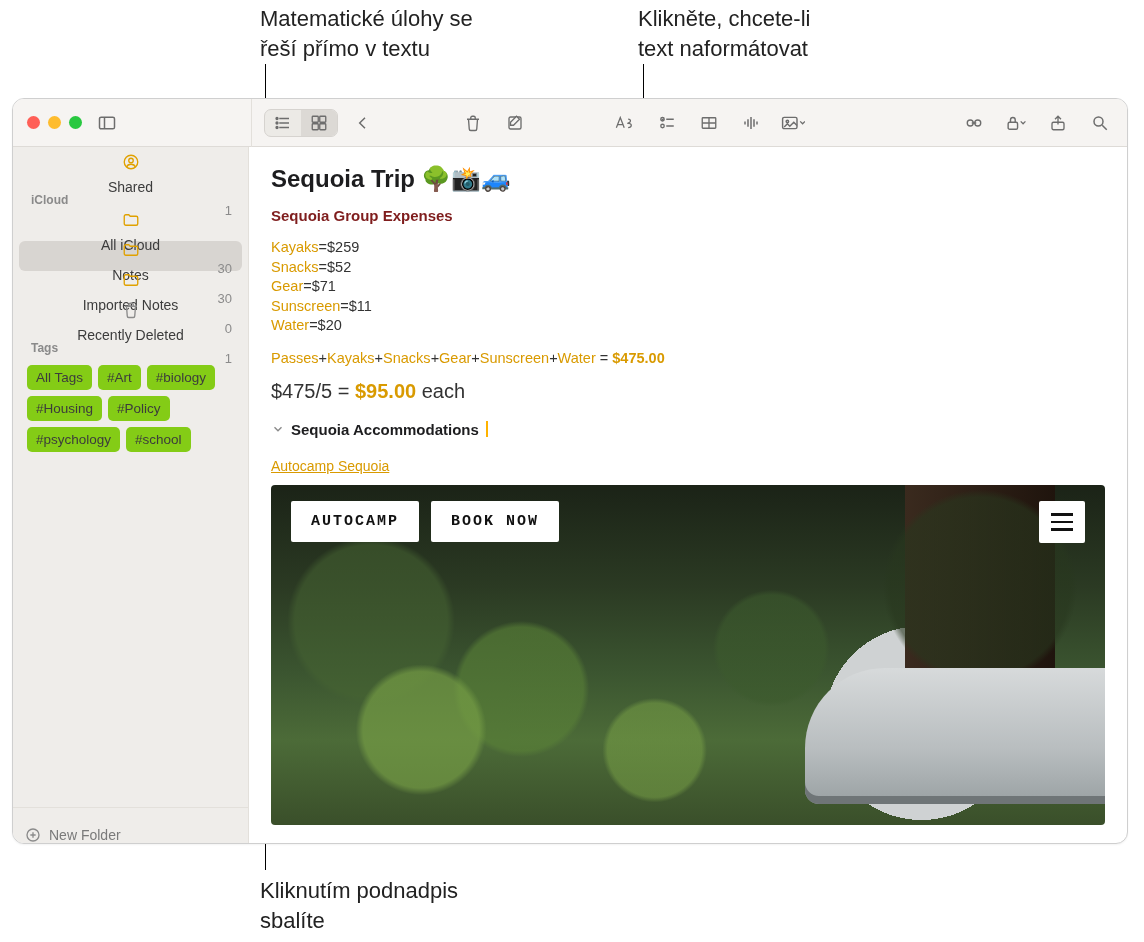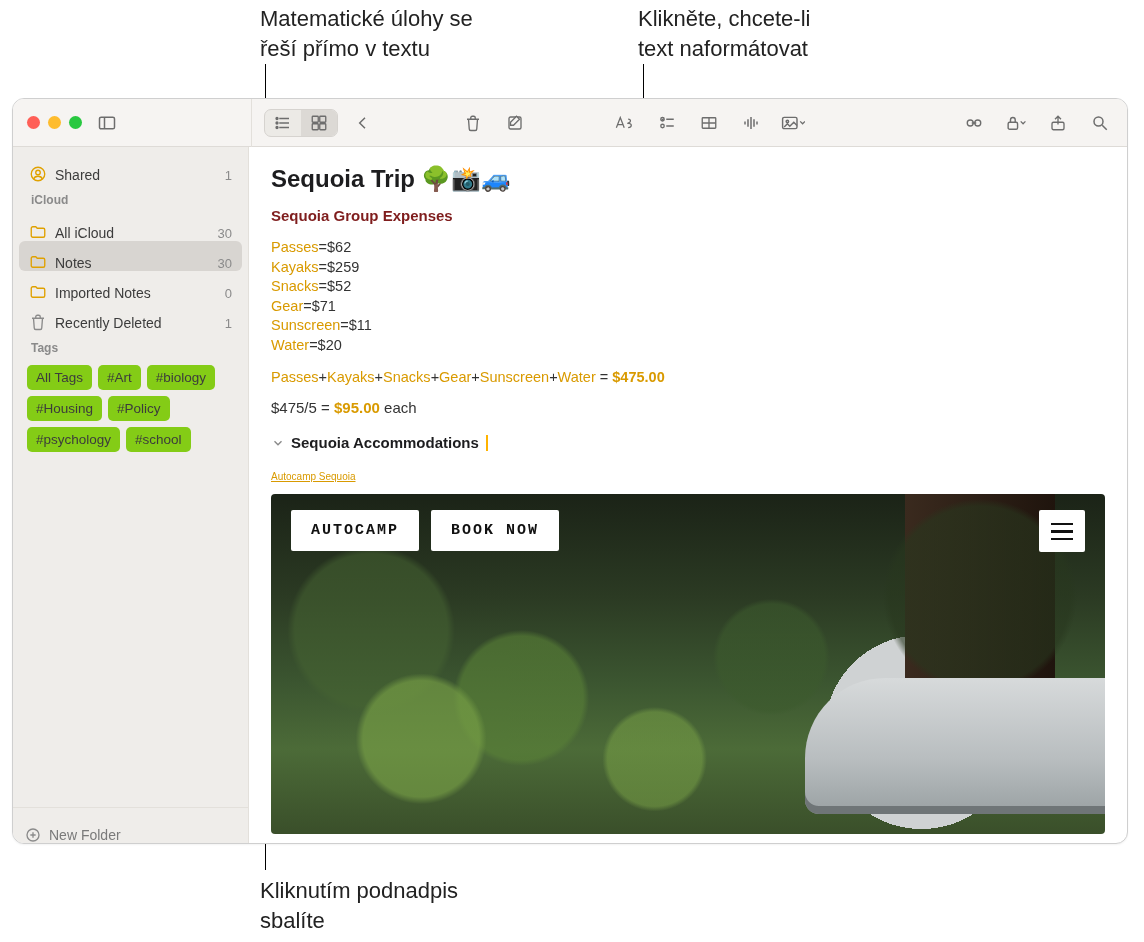--- a/index.html
+++ b/index.html
@@ -31,45 +31,45 @@
   .toolbar { display: flex; align-items: center; flex: 1; padding: 0 10px; gap: 8px; }
   .toolbar .spacer { flex: 1; }
   .seg { display: inline-flex; border: 1px solid #d6d3cf; border-radius: 7px; overflow: hidden; background: #eceae6; }
   .seg .tb-btn { border-radius: 0; width: 36px; height: 26px; }
   .seg .tb-btn.active { background: #dcd9d5; }
   .divider-v { width: 0; height: 48px; border-left: 1px solid #e3e0db; margin: 0 2px; }
 
   .body { flex: 1; display: flex; min-height: 0; }
   .sidebar { width: 236px; background: #efedea; border-right: 1px solid #e3e0db; display: flex; flex-direction: column; font-size: 14px; color: #3c3c3c; }
   .sidebar-scroll { flex: 1; overflow: auto; padding: 6px 6px 6px 6px; }
-  .sb-row { display: flex; align-items: flex-end; height: 30px; padding: 0 10px; border-radius: 6px; gap: 8px; }
+  .sb-row { display: flex; align-items: center; height: 30px; padding: 0 10px; border-radius: 6px; gap: 8px; flex-direction: column; }
   .sb-row.selected { background: #d8d5d1; }
   .sb-count { margin-left: auto; color: #8b8b8b; font-size: 13px; }
   .sb-heading { font-size: 12px; color: #8a8a8a; font-weight: 600; padding: 10px 12px 4px; }
   .sb-icon { width: 18px; height: 18px; display: inline-flex; align-items: center; justify-content: center; color: #e0a100; }
   .sb-icon.gray { color: #8b8b8b; }
   .tags-wrap { padding: 6px 8px 10px; display: flex; flex-wrap: wrap; gap: 6px; }
   .tag { background: #84cc16; border-radius: 5px; padding: 5px 9px; font-size: 13.5px; color: #3c3c3c; }
   .sidebar-footer { height: 36px; border-top: 1px solid #e3e0db; display: flex; align-items: flex-end; padding: 0 12px; gap: 8px; color: #7a7a7a; font-size: 14px; }
 
   .note { flex: 1; overflow: hidden; display: flex; flex-direction: column; }
   .note-content { padding: 18px 22px 0 22px; color: #1d1d1f; }
   .note-title { font-size: 24px; font-weight: 700; margin-bottom: 14px; }
   .note-sub { font-size: 15px; font-weight: 700; margin-bottom: 14px; color: #7f1d1d; }
   .exp-line { font-size: 14.5px; line-height: 1.35; }
   .var { color: #d99a00; }
   .plain { color: #333; }
   .eq { color: #333; }
   .res { color: #d99a00; font-weight: 600; }
   .sum-line { font-size: 14.5px; margin-top: 14px; }
-  .per-line { font-size: 15px; margin-top: 14px; }
+  .per-line { font-size: 20px; margin-top: 14px; }
   .section-head { display: flex; align-items: center; gap: 6px; margin-top: 18px; font-weight: 700; font-size: 15px; }
   .chev { width: 14px; height: 14px; color: #8a8a8a; }
   .cursor-bar { display: inline-block; width: 2px; height: 16px; background: #ffb300; vertical-align: middle; margin-left: 1px; }
-  .note-link { color: #d99a00; text-decoration: underline; font-size: 10px; display: inline-block; margin-top: 20px; }
+  .note-link { color: #d99a00; text-decoration: underline; font-size: 14px; display: inline-block; margin-top: 20px; }
 
   .image-card { position: relative; margin: 10px 22px 0 22px; height: 340px; border-radius: 4px; overflow: hidden; background:
       radial-gradient(circle at 78% 70%, #cfd2d3 0 14%, transparent 14%),
       linear-gradient(180deg, #1b2317 0%, #2b3a23 30%, #3b5530 55%, #4c6b38 75%, #3a4f2a 100%);
   }
   .foliage { position: absolute; inset: 0; background:
       radial-gradient(circle at 18% 72%, rgba(120,160,70,0.65) 0 8%, transparent 9%),
       radial-gradient(circle at 30% 60%, rgba(90,130,55,0.6) 0 10%, transparent 11%),
       radial-gradient(circle at 46% 78%, rgba(120,160,70,0.55) 0 9%, transparent 10%),
       radial-gradient(circle at 60% 48%, rgba(60,90,45,0.6) 0 10%, transparent 11%),
@@ -299,21 +299,20 @@
             </svg>
           <span>New Folder</span>
         </div>
       </div>
 
       <div class="note">
         <div class="note-content">
           <div class="note-title">Sequoia Trip 🌳📸🚙</div>
           <div class="note-sub">Sequoia Group Expenses</div>
           <div id="expenses">
-              <div class="exp-line"><span class="var">Passes</span><span class="eq">=</span><span class="plain">$62</span></div>
               <div class="exp-line"><span class="var">Kayaks</span><span class="eq">=</span><span class="plain">$259</span></div>
               <div class="exp-line"><span class="var">Snacks</span><span class="eq">=</span><span class="plain">$52</span></div>
               <div class="exp-line"><span class="var">Gear</span><span class="eq">=</span><span class="plain">$71</span></div>
               <div class="exp-line"><span class="var">Sunscreen</span><span class="eq">=</span><span class="plain">$11</span></div>
               <div class="exp-line"><span class="var">Water</span><span class="eq">=</span><span class="plain">$20</span></div>
             </div>
           <div class="sum-line" id="sum-line"><span class="var">Passes</span><span class="plain">+</span><span class="var">Kayaks</span><span class="plain">+</span><span class="var">Snacks</span><span class="plain">+</span><span class="var">Gear</span><span class="plain">+</span><span class="var">Sunscreen</span><span class="plain">+</span><span class="var">Water</span><span class="plain"> = </span><span class="res">$475.00</span></div>
           <div class="per-line">
             <span class="plain">$475/5 =</span>
             <span class="res">$95.00</span>

